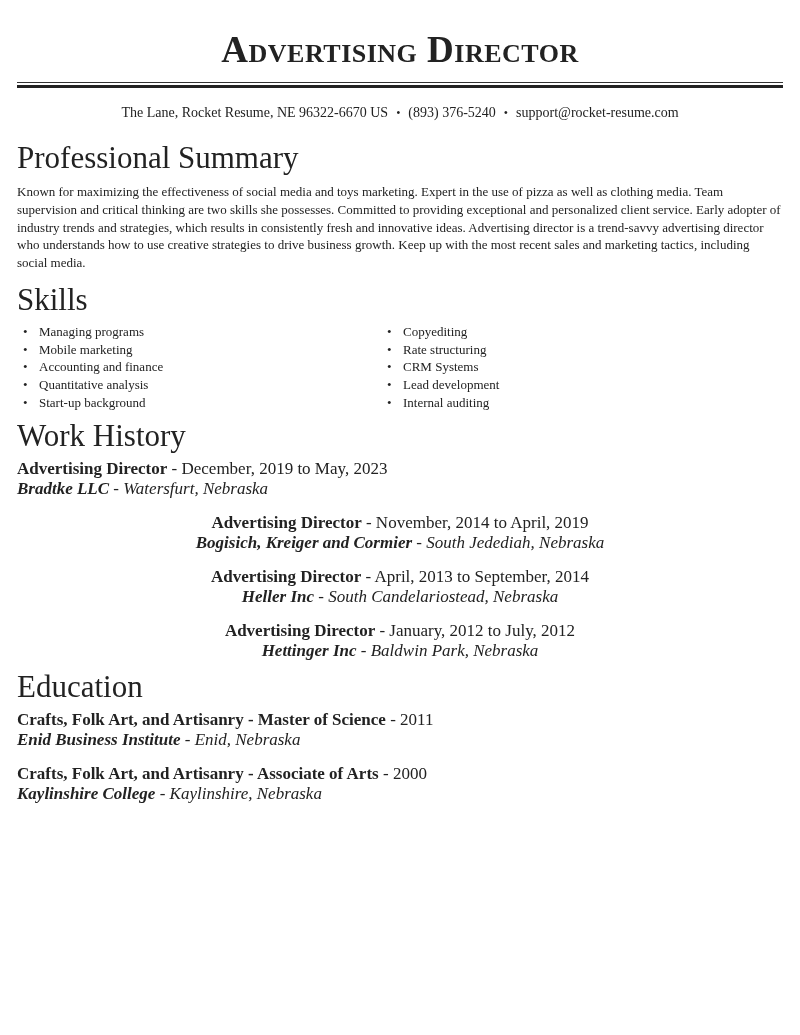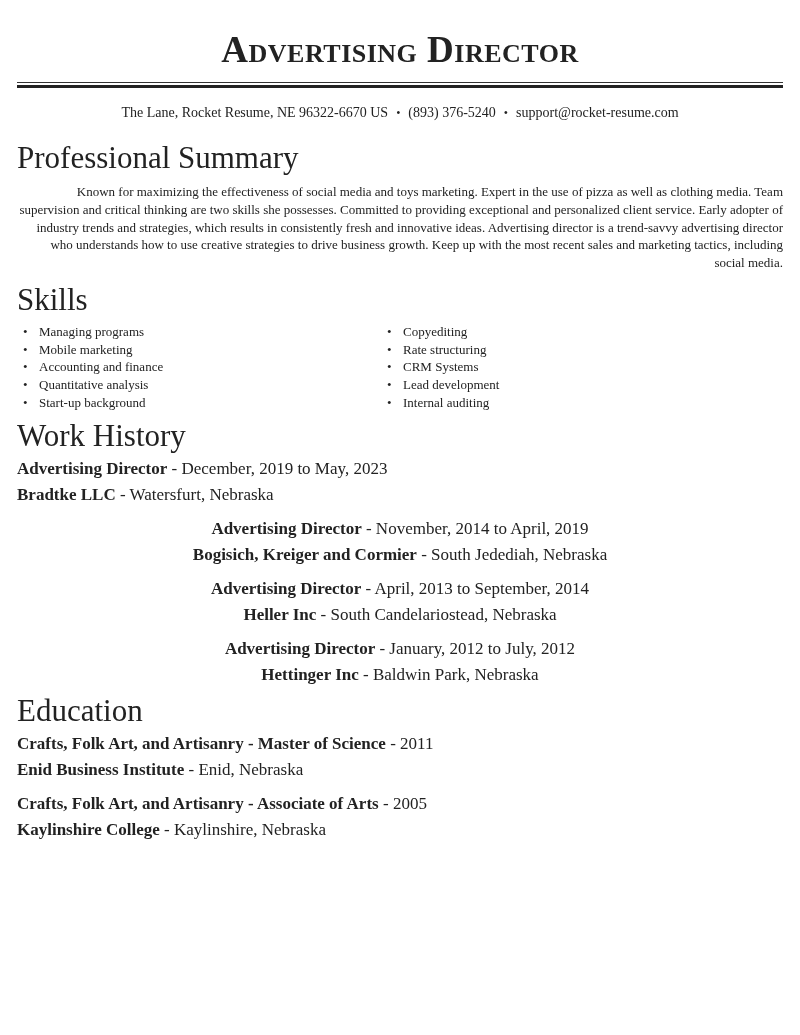--- a/index.html
+++ b/index.html
@@ -34,21 +34,21 @@
     font-weight: normal;
     font-size: 31px;
     margin: 0;
     line-height: 28px;
   }
   .sec-summary { margin-top: 21px; }
   .summary {
     font-size: 13px;
     line-height: 17.8px;
     margin: 11px 0 0 0;
-    text-align: right;
+    text-align: left;
   }
   .sec-skills { margin-top: 14px; }
   .skills {
     display: flex;
     margin-top: 9px;
   }
   .skills ul {
     list-style: none;
     margin: 0; padding: 0;
     width: 364px;
@@ -59,21 +59,21 @@
     position: relative;
     padding-left: 22px;
   }
   .skills li .bullet {
     position: absolute; left: 6px; top: 0;
     font-size: 13px;
   }
   .sec-work { margin-top: 10px; }
   .entry { font-size: 17px; line-height: 20px; }
   .entry .line1 b, .entry .line2 b { font-weight: bold; }
-  .entry .line2 { margin-top: 6px; }
+  .entry .line2 { font-style: italic; margin-top: 0; }
   .entries-work { margin-top: 9px; }
   .entries-work .entry + .entry { margin-top: 14px; text-align: center; }
   .sec-edu { margin-top: 12px; }
   .entries-edu { margin-top: 9px; }
   .entries-edu .entry + .entry { margin-top: 14px; }
 </style>
 </head>
 <body>
 
 <div class="page">
@@ -134,19 +134,19 @@
   </section>
 
   <section class="sec-edu">
     <h2>Education</h2>
     <div class="entries-edu">
       <div class="entry">
         <div class="line1"><b>Crafts, Folk Art, and Artisanry - Master of Science</b><span> - </span><span>2011</span></div>
         <div class="line2"><b>Enid Business Institute</b><span> - </span><span>Enid, Nebraska</span></div>
       </div>
       <div class="entry">
-        <div class="line1"><b>Crafts, Folk Art, and Artisanry - Associate of Arts</b><span> - </span><span>2005</span></div>
+        <div class="line1"><b>Crafts, Folk Art, and Artisanry - Associate of Arts</b><span> - </span><span>2000</span></div>
         <div class="line2"><b>Kaylinshire College</b><span> - </span><span>Kaylinshire, Nebraska</span></div>
       </div>
     </div>
   </section>
 
 </div>
 
 </body></html>

